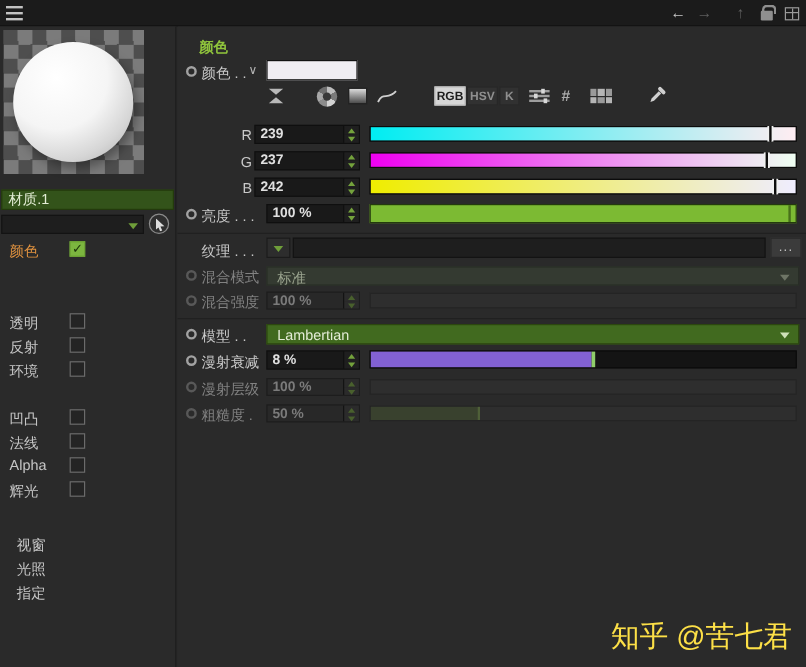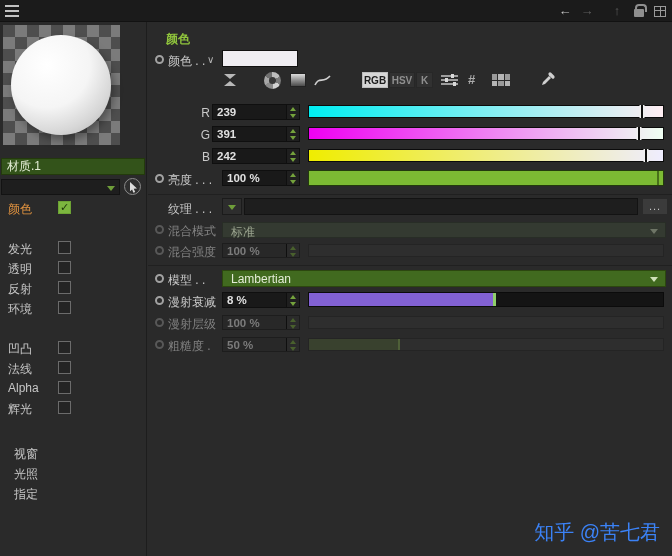--- a/index.html
+++ b/index.html
@@ -97,21 +97,21 @@
   .dd.green .ddarr { border-top-color:#cfe0b8; }
   .dd.gray { background:#343a31; border:1px solid #282d26; color:#9aa38e; }
   .dd.gray .ddarr { border-top-color:#6e7566; }
   .ddbtn { position:absolute; width:20px; background:#2d2d2d; border:1px solid #1b1b1b; cursor:pointer; }
   .ddbtn .ddtri { position:absolute; left:5px; top:6px; border-left:4px solid transparent; border-right:4px solid transparent; border-top:5px solid #6f9e3a; }
   .texbar { position:absolute; background:#1e1e1e; border:1px solid #131313; cursor:text; }
   .browse { position:absolute; background:#3b3b3b; border:1px solid #2a2a2a; color:#c4c4c4; font-size:11px; text-align:center; line-height:14px; letter-spacing:1px; cursor:pointer; }
 
   .sep { position:absolute; left:0; right:0; height:1px; background:#202020; }
 
-  .watermark { position:absolute; right:12px; bottom:10px; font-size:20px; color:#3b82f6; }
+  .watermark { position:absolute; right:12px; bottom:10px; font-size:24px; color:#fde047; }
 </style>
 </head>
 <body>
 
 <div class="topbar">
   <div class="hamburger">
       <span></span>
       <span></span>
       <span></span>
     </div>
@@ -134,24 +134,20 @@
     </div>
   <div class="pickbtn">
     <svg width="9" height="11" viewBox="0 0 9 11">
       <path d="M1 0 L8 6.5 L4.7 6.8 L6.2 10 L4.4 10.8 L3.1 7.5 L1 9.3 Z" fill="#dcdcdc"></path>
     </svg>
   </div>
 
   <div class="chrow" style="top:176px">
     <span class="chlabel active">颜色</span>
     <span class="chbox checked"></span>
-  </div>
-  <div class="chrow" style="top:216px">
-    <span class="chlabel">发光</span>
-    <span class="chbox"></span>
   </div>
   <div class="chrow" style="top:256px">
     <span class="chlabel">反射</span>
     <span class="chbox"></span>
   </div>
   <div class="chrow" style="top:236px">
     <span class="chlabel">透明</span>
     <span class="chbox"></span>
   </div>
   <div class="chrow" style="top:276px">
@@ -242,21 +238,21 @@
         <b class="dn"></b>
       </span>
   </div>
   <div class="slider" style="left:160px;top:83px;width:356px;height:13px;">
     <span class="fill" style="width:100%;background:linear-gradient(to right,#00edf2,#ffedf2);"></span>
     <span class="rgbh" style="left:93.7%;"></span>
   </div>
 
   <span class="rlabel" style="left:50px;top:106px;width:12px;text-align:right;">G</span>
   <div class="vfield" style="left:64px;top:104px;width:88px;">
-    <span class="num">391</span>
+    <span class="num">237</span>
     <span class="spin">
         <b class="up"></b>
         <b class="dn"></b>
       </span>
   </div>
   <div class="slider" style="left:160px;top:105px;width:356px;height:13px;">
     <span class="fill" style="width:100%;background:linear-gradient(to right,#ef00f2,#effff2);"></span>
     <span class="rgbh" style="left:92.9%;"></span>
   </div>
 

